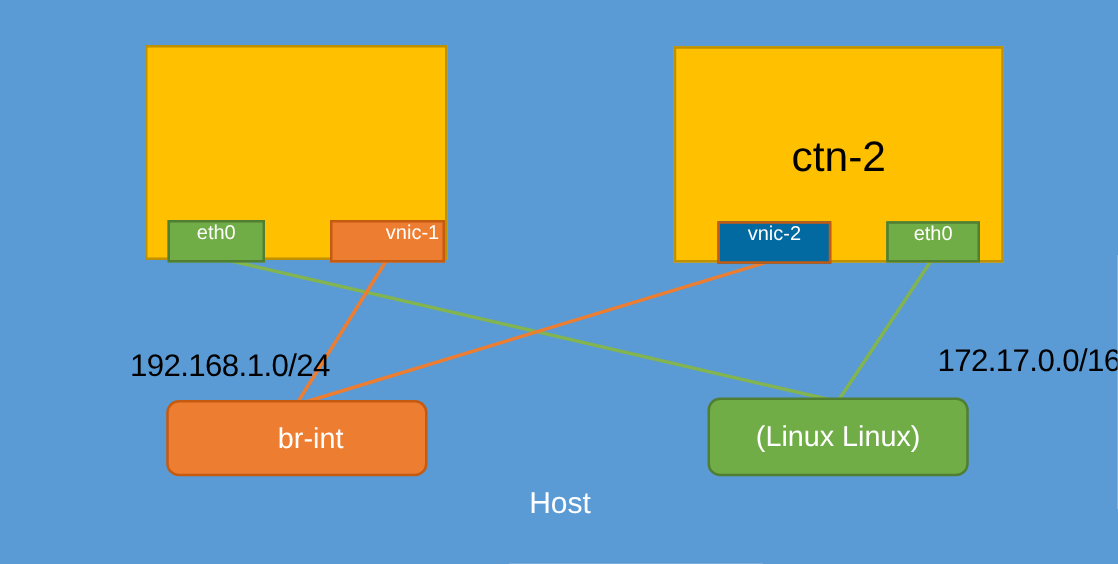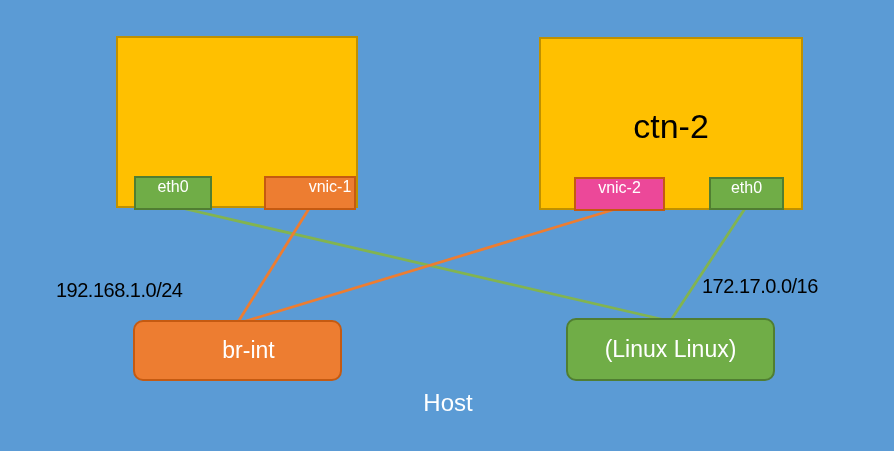--- a/index.html
+++ b/index.html
@@ -46,23 +46,24 @@
     display: flex;
     flex-direction: column;
     align-items: center;
     justify-content: center;
     text-align: center;
     font-size: 23px;
     line-height: 29px;
   }
   .subnet {
     position: absolute;
-    font-size: 20px;
+    font-size: 25px;
     white-space: nowrap;
     letter-spacing: -0.5px;
+    margin-left: 48px;
   }
   .host-label {
     position: absolute;
     font-size: 24px;
     text-align: center;
     width: 120px;
   }
   
   #ctn1 { left: 116px; top: 36px;  width: 242px; height: 172px; }
   #ctn1-title { top: 46px; }
@@ -94,21 +95,21 @@
     <div id="iface-eth0-ctn1" class="iface" style="background-color: rgb(112, 173, 71); border-color: rgb(80, 126, 50); color: rgb(255, 255, 255);">
       <span>eth0</span>
     </div>
     <div id="iface-vnic1" class="iface" style="background-color: rgb(237, 125, 49); border-color: rgb(197, 90, 17); color: rgb(255, 255, 255); padding-left: 40px;">
       <span>vnic-1</span>
     </div>
   </div>
 
   <div id="ctn2" class="container-box" style="background-color: rgb(255, 192, 0); border-color: rgb(191, 144, 0);">
     <div id="ctn2-title" class="container-title" style="color: #000000;">ctn-2</div>
-    <div id="iface-vnic2" class="iface" style="background-color: #ec4899; border-color: rgb(197, 90, 17); color: rgb(255, 255, 255);">
+    <div id="iface-vnic2" class="iface" style="background-color: #0369a1; border-color: rgb(197, 90, 17); color: rgb(255, 255, 255);">
       <span>vnic-2</span>
     </div>
     <div id="iface-eth0-ctn2" class="iface" style="background-color: rgb(112, 173, 71); border-color: rgb(80, 126, 50); color: rgb(255, 255, 255);">
       <span>eth0</span>
     </div>
   </div>
 
   <div id="subnet-brint" class="subnet" style="color: rgb(0, 0, 0);">192.168.1.0/24</div>
   <div id="subnet-docker0" class="subnet" style="color: rgb(0, 0, 0);">172.17.0.0/16</div>
 

